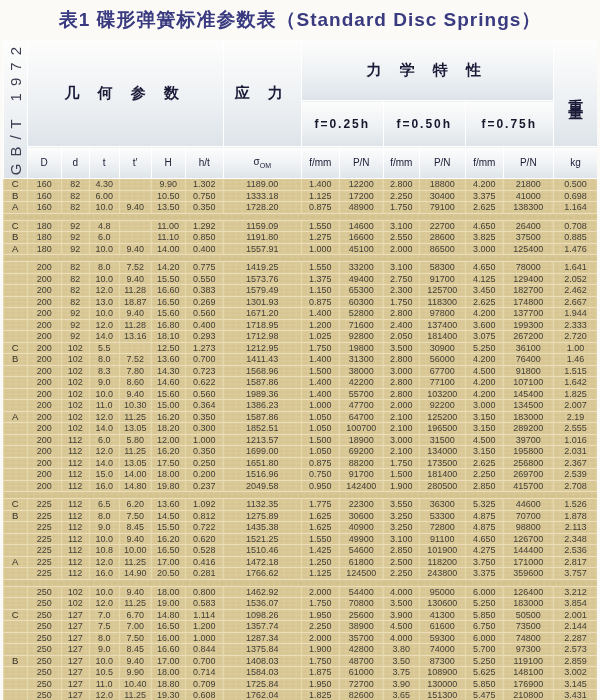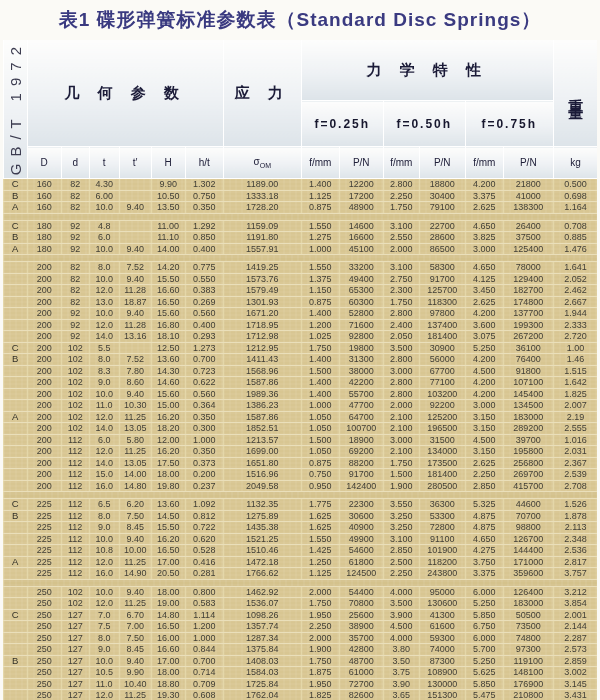--- a/index.html
+++ b/index.html
@@ -505,21 +505,21 @@
     <td>195800</td>
     <td>2.031</td>
   </tr>
         <tr>
     <td class="series"></td>
     <td>200</td>
     <td>112</td>
     <td>14.0</td>
     <td>13.05</td>
     <td>17.50</td>
-    <td>0.373</td>
+    <td>0.250</td>
     <td>1651.80</td>
     <td>0.875</td>
     <td>88200</td>
     <td>1.750</td>
     <td>173500</td>
     <td>2.625</td>
     <td>256800</td>
     <td>2.367</td>
   </tr>
         <tr>

